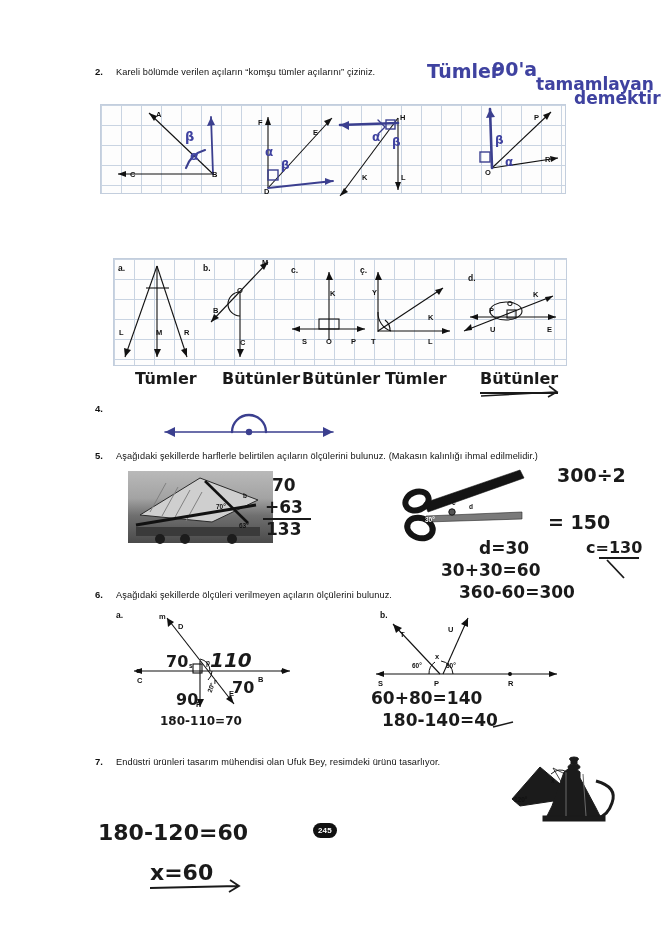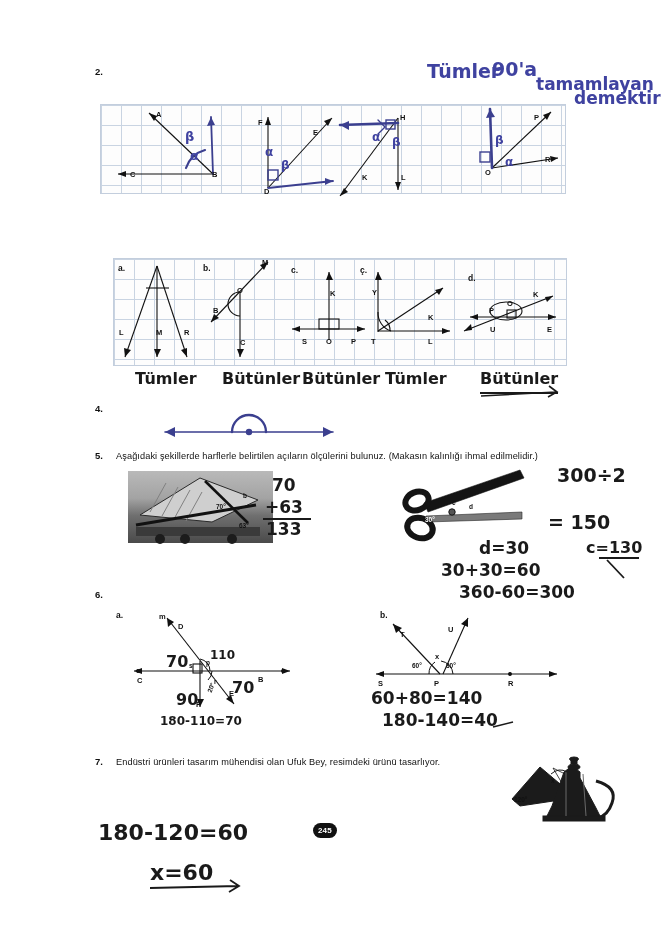--- a/index.html
+++ b/index.html
@@ -67,20 +67,21 @@
     letter-spacing:.3px;
   }
   .ul{position:absolute;background:#2e3180;height:1.5px;}
 </style>
 </head>
 <body>
 
 <div class="page">
 
   <div class="qnum" style="left:95px;top:66px;">2.</div>
+  <div class="qtext" style="left:116px;top:66px;width:310px;">Kareli bölümde verilen açıların “komşu tümler açılarını” çiziniz.</div>
 
   <div class="hand blue" style="left:427px;top:60px;font-size:19px;">Tümler</div>
   <div class="hand blue" style="left:492px;top:58px;font-size:19px;">90'a</div>
   <div class="hand blue" style="left:536px;top:62px;font-size:17px;margin-top:12px;">tamamlayan</div>
   <div class="hand blue" style="left:574px;top:88px;font-size:17px;">demektir</div>
 
   <div class="gridpanel" style="left:100px;top:104px;width:464px;height:88px;"></div>
 
   <svg class="svgl" width="670" height="943">
     <g stroke="#111" stroke-width="1.1" fill="none">
@@ -297,20 +298,21 @@
   <div class="hand pencil" style="left:479px;top:538px;font-size:17px;">d=30</div>
   <div class="hand pencil" style="left:586px;top:538px;font-size:16px;">c=130</div>
   <div class="ul" style="left:599px;top:557px;width:40px;background:#1a1a1a;"></div>
   <svg class="svgl" width="670" height="943">
     <path d="M607,560 L624,578" stroke="#1a1a1a" stroke-width="1.8" fill="none"></path>
   </svg>
   <div class="hand pencil" style="left:441px;top:560px;font-size:17px;">30+30=60</div>
   <div class="hand pencil" style="left:459px;top:582px;font-size:17px;">360-60=300</div>
 
   <div class="qnum" style="left:95px;top:589px;">6.</div>
+  <div class="qtext" style="left:116px;top:589px;width:400px;">Aşağıdaki şekillerde ölçüleri verilmeyen açıların ölçülerini bulunuz.</div>
 
   <div class="sublabel" style="left:116px;top:610px;">a.</div>
   <div class="sublabel" style="left:380px;top:610px;">b.</div>
 
   <svg class="svgl" width="670" height="943">
     <g stroke="#111" stroke-width="1.1" fill="none">
 
       <line x1="134" y1="671" x2="290" y2="671"></line>
       <polygon points="134,671 142,668 142,674" fill="#111" stroke="none"></polygon>
       <polygon points="290,671 282,668 282,674" fill="#111" stroke="none"></polygon>
@@ -344,21 +346,21 @@
   <div class="ptlabel" style="left:137px;top:676px;">C</div>
   <div class="ptlabel" style="left:258px;top:675px;">B</div>
   <div class="ptlabel" style="left:229px;top:689px;">E</div>
   <div class="ptlabel" style="left:196px;top:700px;">F</div>
   <div class="angtext" style="left:206px;top:659px;">p</div>
   <div class="angtext" style="left:189px;top:662px;">s</div>
   <div class="angtext" style="left:214px;top:678px;">r</div>
   <div class="angtext" style="left:206px;top:684px;transform:rotate(-70deg);">20°</div>
 
   <div class="hand pencil" style="left:166px;top:652px;font-size:16px;">70</div>
-  <div class="hand pencil" style="left:210px;top:648px;font-size:12px;">110</div>
+  <div class="hand pencil" style="left:210px;top:648px;font-size:20px;font-style:italic;">110</div>
   <div class="hand pencil" style="left:232px;top:678px;font-size:16px;">70</div>
   <div class="hand pencil" style="left:176px;top:690px;font-size:16px;">90</div>
   <div class="hand pencil" style="left:160px;top:714px;font-size:12px;">180-110=70</div>
 
   <div class="ptlabel" style="left:400px;top:630px;">T</div>
   <div class="ptlabel" style="left:448px;top:625px;">U</div>
   <div class="ptlabel" style="left:378px;top:679px;">S</div>
   <div class="ptlabel" style="left:434px;top:679px;">P</div>
   <div class="ptlabel" style="left:508px;top:679px;">R</div>
   <div class="angtext" style="left:412px;top:662px;">60°</div>

